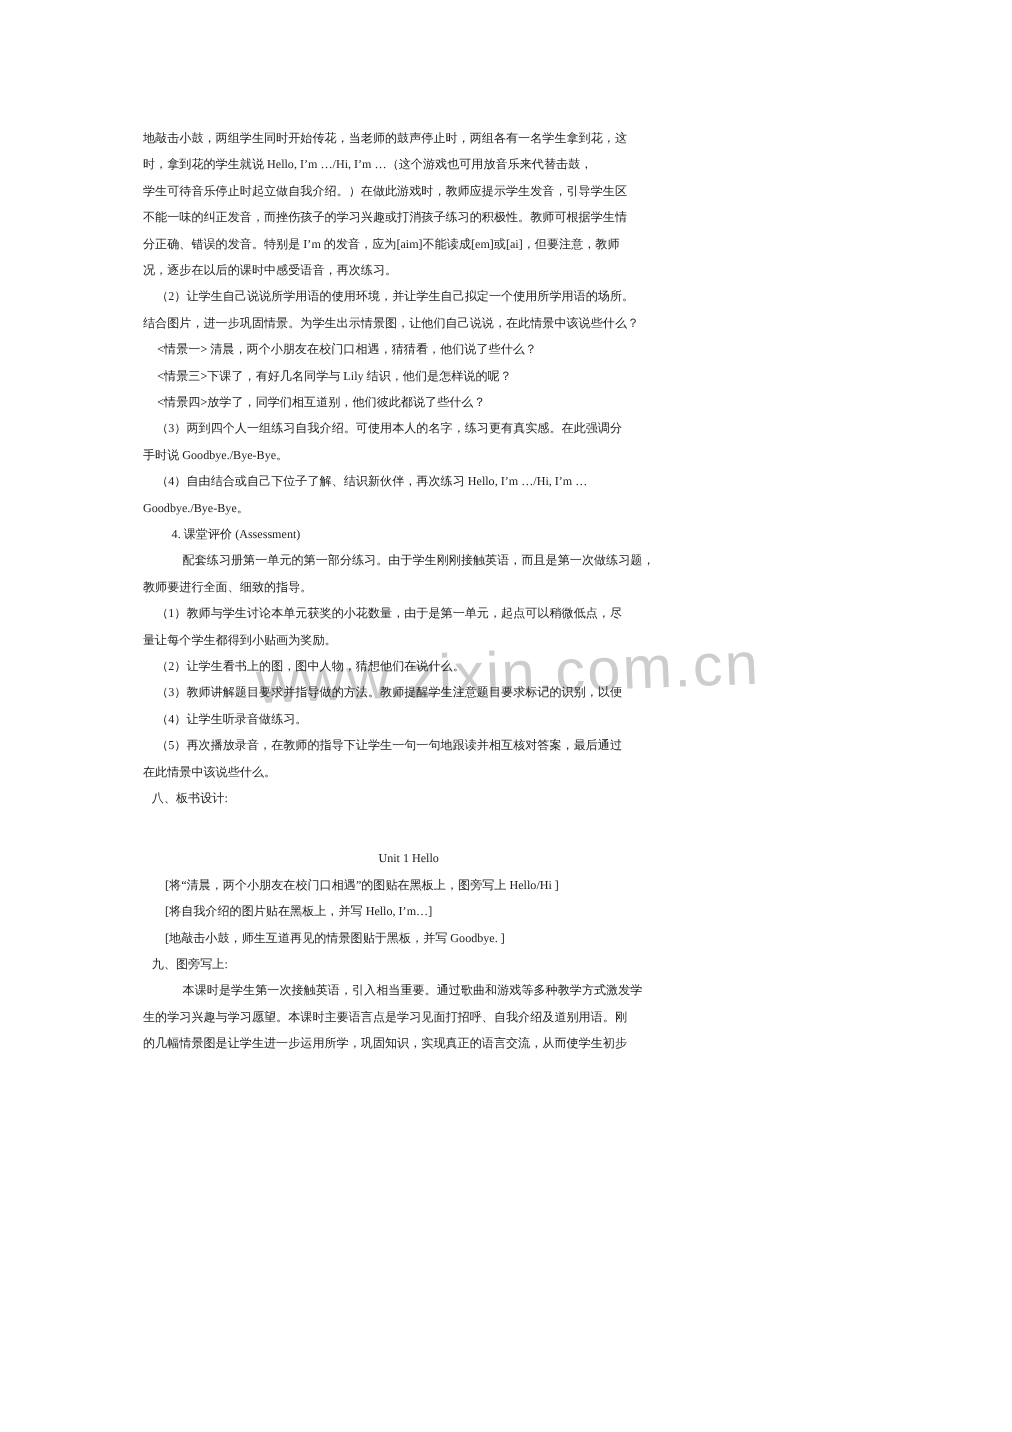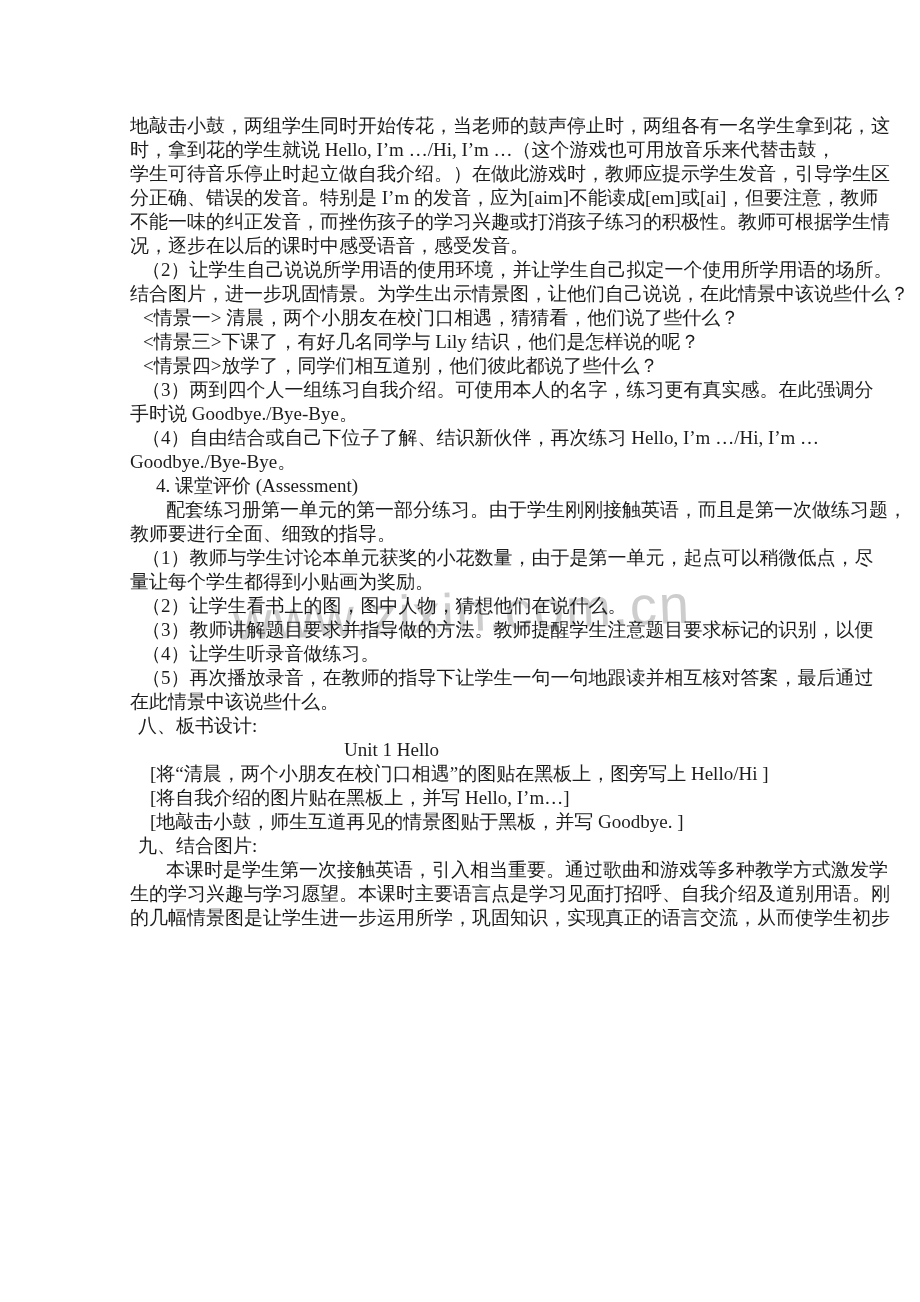--- a/index.html
+++ b/index.html
@@ -24,47 +24,47 @@
     transform-origin:left center;
     white-space:nowrap;
     z-index:0;
     user-select:none;
   }
   .content{
     position:absolute;
     left:130px;
     top:114px;
     width:690px;
-    font-size:19px;
+    font-size:11px;
     line-height:24px;
     z-index:1;
   }
   .line{white-space:nowrap;}
   
   .flush{padding-left:0;}
   .para{padding-left:12px;}
   .para2{padding-left:36px;}
   .scene{padding-left:13px;}
   .sec4{padding-left:26px;}
   .bracket{padding-left:20px;}
   .heading{padding-left:8px;}
-  .unittitle{padding-left:214px;}
+  .unittitle{padding-left:214px;margin-top:31px;}
 </style>
 </head>
 <body>
 
 <div class="page">
   <div class="watermark">www.zixin.com.cn</div>
   <div class="content">
       <div class="line flush">地敲击小鼓，两组学生同时开始传花，当老师的鼓声停止时，两组各有一名学生拿到花，这</div>
       <div class="line flush">时，拿到花的学生就说 Hello, I’m …/Hi, I’m …（这个游戏也可用放音乐来代替击鼓，</div>
       <div class="line flush">学生可待音乐停止时起立做自我介绍。）在做此游戏时，教师应提示学生发音，引导学生区</div>
+      <div class="line flush">不能一味的纠正发音，而挫伤孩子的学习兴趣或打消孩子练习的积极性。教师可根据学生情</div>
       <div class="line flush">分正确、错误的发音。特别是 I’m 的发音，应为[aim]不能读成[em]或[ai]，但要注意，教师</div>
-      <div class="line flush">不能一味的纠正发音，而挫伤孩子的学习兴趣或打消孩子练习的积极性。教师可根据学生情</div>
-      <div class="line flush">况，逐步在以后的课时中感受语音，感受发音。</div>
+      <div class="line flush">况，逐步在以后的课时中感受语音，再次练习。</div>
       <div class="line para">（2）让学生自己说说所学用语的使用环境，并让学生自己拟定一个使用所学用语的场所。</div>
       <div class="line flush">结合图片，进一步巩固情景。为学生出示情景图，让他们自己说说，在此情景中该说些什么？</div>
       <div class="line scene">&lt;情景一&gt; 清晨，两个小朋友在校门口相遇，猜猜看，他们说了些什么？</div>
       <div class="line scene">&lt;情景三&gt;下课了，有好几名同学与 Lily 结识，他们是怎样说的呢？</div>
       <div class="line scene">&lt;情景四&gt;放学了，同学们相互道别，他们彼此都说了些什么？</div>
       <div class="line para">（3）两到四个人一组练习自我介绍。可使用本人的名字，练习更有真实感。在此强调分</div>
       <div class="line flush">手时说 Goodbye./Bye-Bye。</div>
       <div class="line para">（4）自由结合或自己下位子了解、结识新伙伴，再次练习 Hello, I’m …/Hi, I’m …</div>
       <div class="line flush">Goodbye./Bye-Bye。</div>
       <div class="line sec4">4. 课堂评价 (Assessment)</div>
@@ -75,18 +75,18 @@
       <div class="line para">（2）让学生看书上的图，图中人物，猜想他们在说什么。</div>
       <div class="line para">（3）教师讲解题目要求并指导做的方法。教师提醒学生注意题目要求标记的识别，以便</div>
       <div class="line para">（4）让学生听录音做练习。</div>
       <div class="line para">（5）再次播放录音，在教师的指导下让学生一句一句地跟读并相互核对答案，最后通过</div>
       <div class="line flush">在此情景中该说些什么。</div>
       <div class="line heading">八、板书设计:</div>
       <div class="line unittitle">Unit 1 Hello</div>
       <div class="line bracket">[将“清晨，两个小朋友在校门口相遇”的图贴在黑板上，图旁写上 Hello/Hi ]</div>
       <div class="line bracket">[将自我介绍的图片贴在黑板上，并写 Hello, I’m…]</div>
       <div class="line bracket">[地敲击小鼓，师生互道再见的情景图贴于黑板，并写 Goodbye. ]</div>
-      <div class="line heading">九、结合图片:</div>
+      <div class="line heading">九、图旁写上:</div>
       <div class="line para2">本课时是学生第一次接触英语，引入相当重要。通过歌曲和游戏等多种教学方式激发学</div>
       <div class="line flush">生的学习兴趣与学习愿望。本课时主要语言点是学习见面打招呼、自我介绍及道别用语。刚</div>
       <div class="line flush">的几幅情景图是让学生进一步运用所学，巩固知识，实现真正的语言交流，从而使学生初步</div>
     </div>
 </div>
 
 </body></html>

